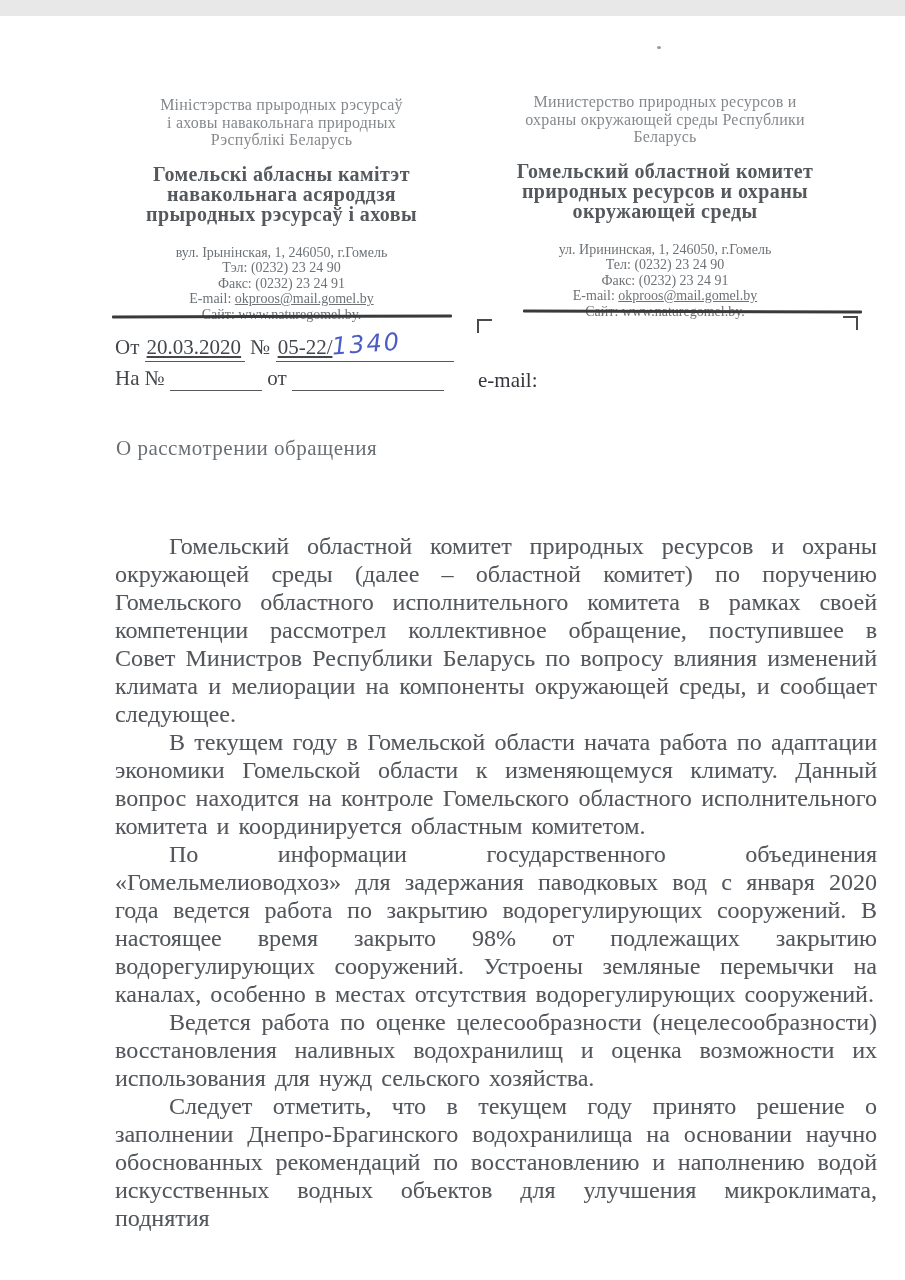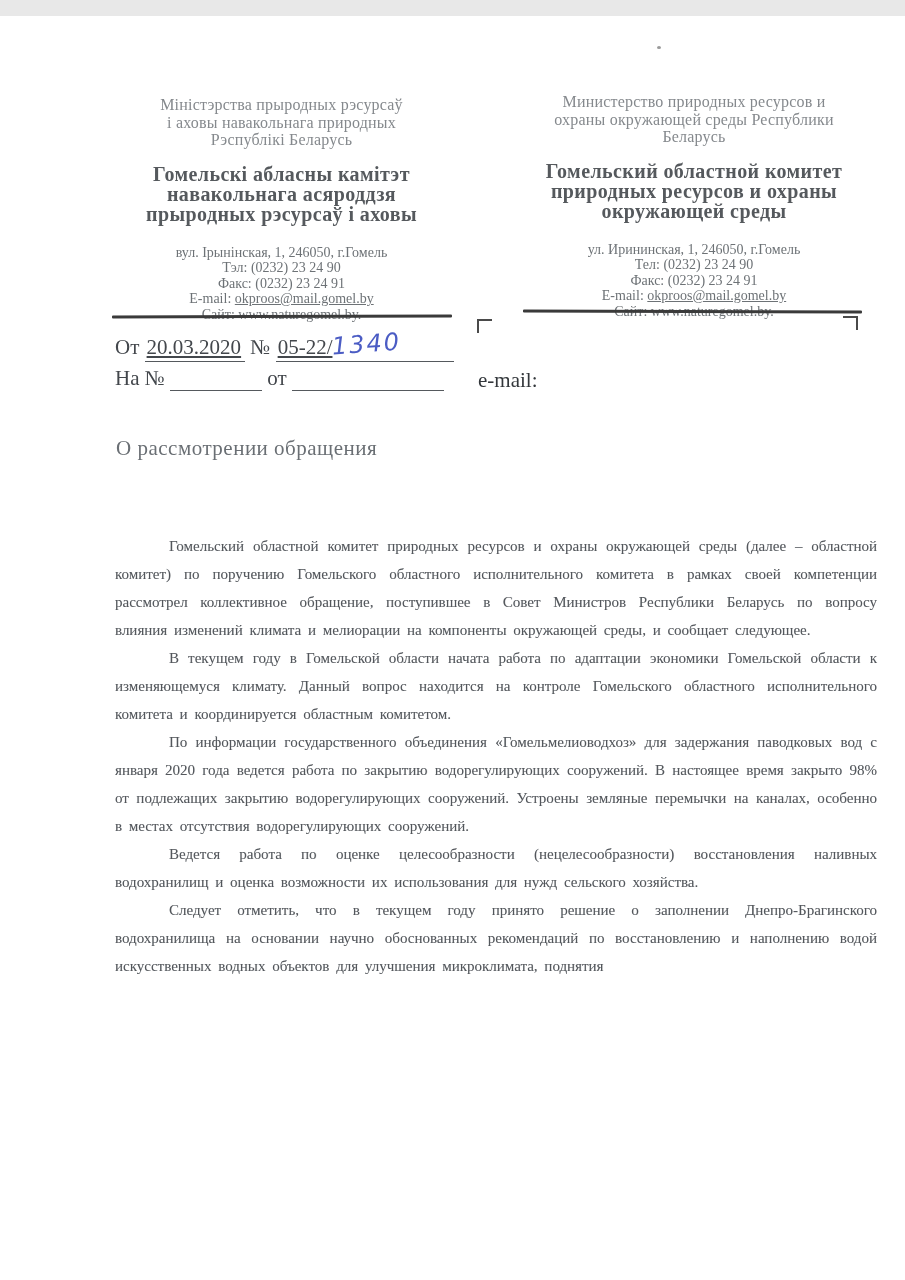--- a/index.html
+++ b/index.html
@@ -8,21 +8,21 @@
     width:905px;height:1280px;
     margin:16px auto;
     background:#ffffff;
     overflow:hidden;
     font-family:"Liberation Serif","DejaVu Serif",serif;
     color:#53575c;
   }
   
   .lh-col{position:absolute;text-align:center;}
   .lh-left{left:113px;top:80px;width:337px;}
-  .lh-right{left:523px;top:77px;width:342px;}
+  .lh-right{left:494px;top:77px;width:342px;}
   .lh-ministry{font-size:16px;line-height:17.5px;color:#85898d;letter-spacing:.2px;}
   .lh-committee{margin-top:15px;font-size:20px;line-height:20px;font-weight:bold;color:#55595d;letter-spacing:.4px;}
   .lh-address{margin-top:21px;font-size:14px;line-height:15.5px;color:#6d7276;}
   .lh-address .mail{text-decoration:underline;}
   .rule{position:absolute;height:3px;background:#3a3a3a;border-radius:1px;}
   .rule-left{left:112px;top:299px;width:340px;transform:rotate(-.2deg);}
   .rule-right{left:523px;top:294px;width:339px;transform:rotate(.2deg);}
   
   .bracket{position:absolute;width:13px;height:12px;}
   .bracket-l{left:477px;top:303px;border-left:2px solid #4a4a4a;border-top:2px solid #4a4a4a;}
@@ -42,21 +42,21 @@
     font-style:italic;font-size:24px;
     transform:rotate(-4deg) translateY(-2px);
     letter-spacing:2px;
   }
   .email-label{position:absolute;left:478px;top:352px;font-size:21px;color:#33373b;}
   
   .subject{position:absolute;left:116px;top:420px;font-size:21px;color:#6a6f74;letter-spacing:.5px;}
   
   .body-text{
     position:absolute;left:115px;top:516px;width:762px;
-    font-size:15px;line-height:28px;
+    font-size:24px;line-height:28px;
     text-align:justify;
     color:#53575c;
     word-spacing:3px;
     text-shadow:0.3px 0.3px 0 rgba(95,100,105,.25);
   }
   .body-text p{margin:0;text-indent:54px;}
 </style>
 </head>
 <body>
 

